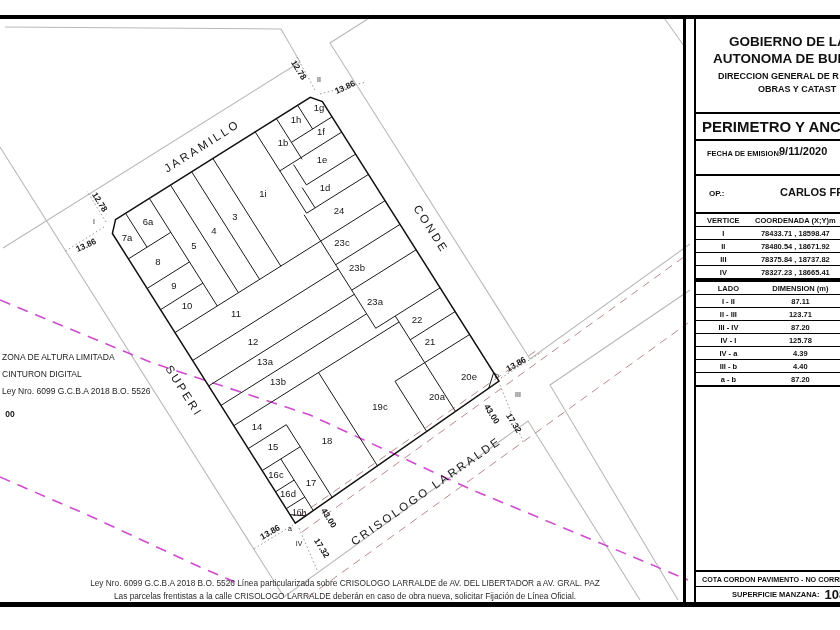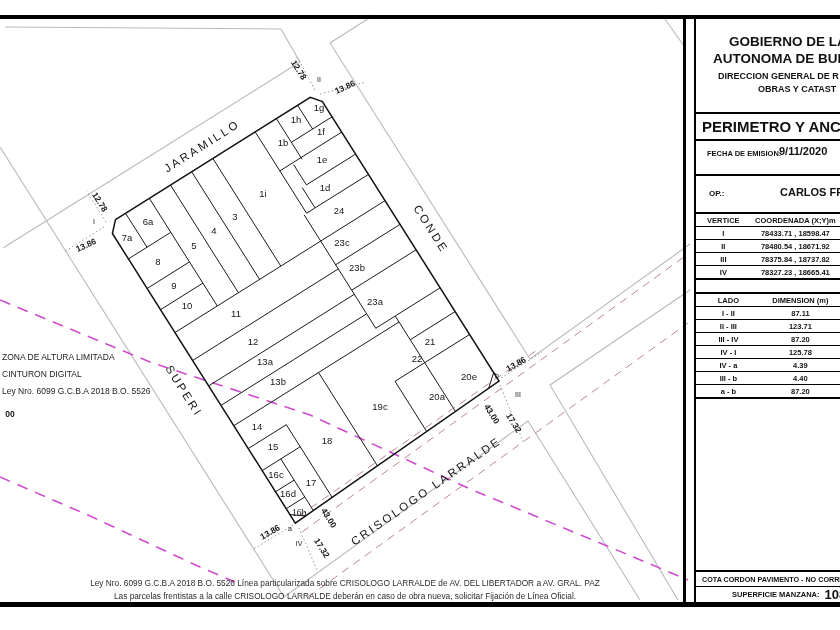--- a/index.html
+++ b/index.html
@@ -50,21 +50,21 @@
   .tb-fecha .val{position:absolute;left:83px;top:4px;font-size:11px;font-weight:bold;white-space:nowrap;}
   .tb-op{height:34px;position:relative;}
   .tb-op .lab{position:absolute;left:13px;top:13px;font-size:8px;font-weight:bold;}
   .tb-op .val{position:absolute;left:84px;top:10px;font-size:11px;font-weight:bold;white-space:nowrap;}
   table.tb-table{width:100%;border-collapse:collapse;font-size:7.5px;font-weight:bold;table-layout:fixed;}
   table.tb-table th{border-top:2px solid #000;border-bottom:1.5px solid #000;padding:2px 0 1px 0;text-align:center;white-space:nowrap;}
   table.tb-table td{border-bottom:1px solid #000;padding:1.5px 0;text-align:center;white-space:nowrap;}
   table.tb-table tr:last-child td{border-bottom:2px solid #000;}
   #vertice-table{margin-top:2px;padding-left:44px;}
   #vertice-table th:first-child,#vertice-table td:first-child{width:38%;}
-  #lado-table{margin-top:12px;border-radius:18px;}
+  #lado-table{margin-top:0;border-radius:18px;}
   #lado-table th:first-child,#lado-table td:first-child{width:45%;}
   .tb-spacer{flex:1;}
   .tb-cota{height:17px;border-top:2px solid #000;border-bottom:1.5px solid #000;
     font-size:7.2px;font-weight:bold;white-space:nowrap;display:flex;align-items:center;padding-left:6px;}
   .tb-sup{height:15px;display:flex;align-items:center;white-space:nowrap;}
   .tb-sup .lab{font-size:7.5px;font-weight:bold;padding-left:36px;}
   .tb-sup .val{font-size:13px;font-weight:bold;padding-left:5px;}
 </style>
 </head>
 <body>
@@ -109,21 +109,21 @@
     <div class="parcel-label" style="left: 273px; top: 446px; transform: translate(-50%, -50%);">15</div>
     <div class="parcel-label" style="left: 276px; top: 474px; transform: translate(-50%, -50%);">16c</div>
     <div class="parcel-label" style="left: 288px; top: 493px; transform: translate(-50%, -50%);">16d</div>
     <div class="parcel-label" style="left: 299px; top: 513px; transform: translate(-50%, -50%); font-family: Liberation Serif, serif;">16b</div>
     <div class="parcel-label" style="left: 311px; top: 482px; transform: translate(-50%, -50%);">17</div>
     <div class="parcel-label" style="left: 327px; top: 440px; transform: translate(-50%, -50%);">18</div>
     <div class="parcel-label" style="left: 380px; top: 406px; transform: translate(-50%, -50%); text-align: center;">19c</div>
     <div class="parcel-label" style="left: 437px; top: 396px; transform: translate(-50%, -50%);">20a</div>
     <div class="parcel-label" style="left: 469px; top: 376px; transform: translate(-50%, -50%);">20e</div>
     <div class="parcel-label" style="left: 430px; top: 341px; transform: translate(-50%, -50%);">21</div>
-    <div class="parcel-label" style="left: 417px; top: 319px; transform: translate(-50%, -50%); margin-top: 39px;">22</div>
+    <div class="parcel-label" style="left: 417px; top: 319px; transform: translate(-50%, -50%);">22</div>
     <div class="parcel-label" style="left: 375px; top: 301px; transform: translate(-50%, -50%);">23a</div>
     <div class="parcel-label" style="left: 357px; top: 267px; transform: translate(-50%, -50%);">23b</div>
     <div class="parcel-label" style="left: 342px; top: 242px; transform: translate(-50%, -50%);">23c</div>
     <div class="street-label" style="left: 202px; top: 146px; transform: translate(-50%, -50%) rotate(-32.5deg);">JARAMILLO</div>
     <div class="street-label" style="left: 431px; top: 229px; transform: translate(-50%, -50%) rotate(57.5deg);">CONDE</div>
     <div class="street-label" style="left: 184px; top: 391px; transform: translate(-50%, -50%) rotate(57.5deg);">SUPERI</div>
     <div class="street-label" style="left: 426px; top: 491px; transform: translate(-50%, -50%) rotate(-35deg);">CRISOLOGO LARRALDE</div>
     <div class="dim-label" style="left: 299px; top: 70px; transform: translate(-50%, -50%) rotate(58deg);">12.78</div>
     <div class="dim-label" style="left: 345px; top: 87px; transform: translate(-50%, -50%) rotate(-24deg);">13.86</div>
     <div class="dim-label" style="left: 100px; top: 202px; transform: translate(-50%, -50%) rotate(58deg);">12.78</div>

